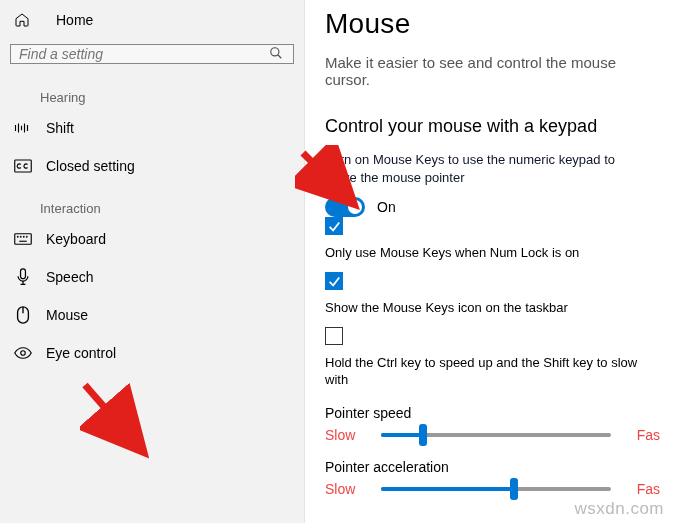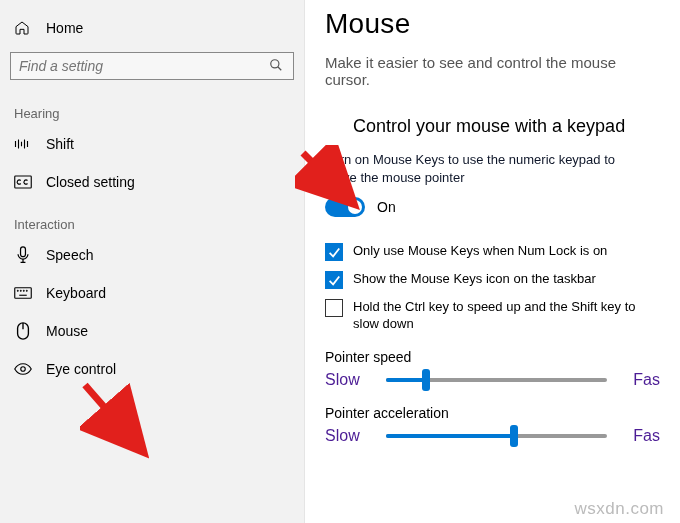--- a/index.html
+++ b/index.html
@@ -18,33 +18,33 @@
     width: 305px;
     background: #f2f2f2;
     border-right: 1px solid #e5e5e5;
     padding: 0;
     display: flex;
     flex-direction: column;
   }
   .home-row {
     display: flex;
     align-items: flex-start;
-    gap: 16px;
-    padding: 20px 16px 10px 14px;
+    gap: 26px;
+    padding: 12px 16px 10px 14px;
     font-size: 14px;
     cursor: pointer;
   }
   .home-row .icn { width: 16px; height: 16px; display:flex;align-items:center;justify-content:center; }
   .search-wrap { padding: 6px 10px 10px 10px; }
   .search-box {
     display: flex;
     align-items: center;
     border: 1px solid #888;
     background: #f7f7f7;
-    height: 28px;
+    height: 20px;
     padding: 0 8px;
   }
   .search-box input {
     flex: 1;
     border: none;
     background: transparent;
     font-size: 14px;
     font-style: italic;
     color: #666;
     outline: none;
@@ -53,61 +53,62 @@
   .section-title {
     font-weight: 600;
     font-size: 15px;
     padding: 8px 14px 14px;
     color: #000;
   }
   .group-label {
     font-size: 13px;
     color: #666;
     padding: 16px 14px 4px;
+    margin-left: 26px;
   }
   .nav-item {
     display: flex;
     align-items: center;
     gap: 14px;
     padding: 10px 14px;
     font-size: 14px;
     cursor: pointer;
     color: #000;
   }
   .nav-item .icn { width:18px; height:18px; display:flex;align-items:center;justify-content:center; color:#000;}
   .main {
     flex: 1;
     padding: 8px 20px 0 20px;
     overflow: hidden;
   }
   .page-title { font-size: 28px; font-weight: 400; margin-bottom: 14px; letter-spacing:0.3px;}
   .page-sub { font-size: 15px; color: #555; margin-bottom: 28px; }
-  .section-h { font-size: 18px; font-weight: 400; margin-bottom: 14px; margin-left: 28px; }
+  .section-h { font-size: 18px; font-weight: 400; margin-bottom: 14px; }
   .toggle-desc { font-size: 13px; color: #0f172a; margin-bottom: 10px; line-height:1.4; max-width:310px;}
-  .toggle-row { display:flex; align-items:center; gap:12px; margin-bottom:26px;}
+  .toggle-row { display:flex; align-items:center; gap:12px; margin-bottom:0;}
   .toggle {
     width: 40px; height: 20px; border-radius: 10px;
     background: #0078d4; position: relative; cursor: pointer;
   }
   .toggle::after {
     content:""; position:absolute; right:3px; top:3px;
     width:14px;height:14px;border-radius:50%;background:#fff;
   }
   .toggle-label { font-size:14px; }
-  .check-row { display:flex; align-items:flex-start; gap:10px; margin-bottom:10px; font-size:13px; line-height:1.3; max-width:320px;}
+  .check-row { display:flex; align-items:flex-start; gap:10px; margin-bottom:10px; font-size:13px; line-height:1.3; max-width:320px;flex-direction:column;}
   .checkbox {
     width:18px; height:18px; border:1px solid #333; flex:0 0 18px;
     display:flex;align-items:center;justify-content:center;
     margin-top:0px;
   }
   .checkbox.checked { background:#0078d4; border-color:#0078d4; }
   .checkbox.checked svg { stroke:#fff; }
   .slider-block { margin-top:16px; }
   .slider-label { font-size:14px; margin-bottom:6px;margin-top:16px; }
-  .slider-row { display:flex; align-items:center; gap:26px; font-size:16px; color:#4c1d95;}
+  .slider-row { display:flex; align-items:center; gap:26px; font-size:14px; color:#ef4444;}
   .slider {
     flex:1; height:4px; background:#999; position:relative; border-radius:2px;
   }
   .slider .thumb {
     position:absolute; top:50%; transform:translate(-50%,-50%);
     width:8px; height:22px; background:#0078d4; border-radius:3px;
   }
   .slider .fill {
     position:absolute; left:0; top:0; bottom:0; background:#0078d4; border-radius:2px;
   }
@@ -169,46 +170,46 @@
             <path d="M18 7a3 3 0 0 0-4 0 3 3 0 0 0 0 4 3 3 0 0 0 4 0"></path>
           </svg>
       </span>
       <span>Closed setting</span>
     </div>
 
     <div class="group-label">Interaction</div>
 
     <div class="nav-item">
       <span class="icn">
-        <svg width="14" height="18" viewBox="0 0 16 22" fill="none" stroke="#000" stroke-width="1.5">
-            <rect x="5" y="1" width="6" height="12" rx="3"></rect>
-            <path d="M2 10a6 6 0 0 0 12 0"></path>
-            <line x1="8" y1="16" x2="8" y2="20"></line>
-            <line x1="5" y1="20" x2="11" y2="20"></line>
-          </svg>
-      </span>
-      <span>Speech</span>
-    </div>
-
-    <div class="nav-item">
-      <span class="icn">
         <svg width="18" height="14" viewBox="0 0 24 16" fill="none" stroke="#000" stroke-width="1.5">
             <rect x="1" y="1" width="22" height="14" rx="1"></rect>
             <circle cx="5" cy="5" r="0.5"></circle>
             <circle cx="9" cy="5" r="0.5"></circle>
             <circle cx="13" cy="5" r="0.5"></circle>
             <circle cx="17" cy="5" r="0.5"></circle>
             <line x1="7" y1="11" x2="17" y2="11"></line>
           </svg>
       </span>
       <span>Keyboard</span>
     </div>
 
     <div class="nav-item">
       <span class="icn">
+        <svg width="14" height="18" viewBox="0 0 16 22" fill="none" stroke="#000" stroke-width="1.5">
+            <rect x="5" y="1" width="6" height="12" rx="3"></rect>
+            <path d="M2 10a6 6 0 0 0 12 0"></path>
+            <line x1="8" y1="16" x2="8" y2="20"></line>
+            <line x1="5" y1="20" x2="11" y2="20"></line>
+          </svg>
+      </span>
+      <span>Speech</span>
+    </div>
+
+    <div class="nav-item">
+      <span class="icn">
         <svg width="14" height="18" viewBox="0 0 14 20" fill="none" stroke="#000" stroke-width="1.5">
             <rect x="1" y="1" width="12" height="18" rx="6"></rect>
             <line x1="7" y1="1" x2="7" y2="8"></line>
           </svg>
       </span>
       <span>Mouse</span>
     </div>
 
     <div class="nav-item">
       <span class="icn">
@@ -247,21 +248,21 @@
       <div class="checkbox checked">
         <svg width="14" height="14" viewBox="0 0 16 16" fill="none" stroke-width="2">
             <polyline points="3,9 7,13 14,4"></polyline>
           </svg>
       </div>
       <span>Show the Mouse Keys icon on the taskbar</span>
     </div>
 
     <div class="check-row">
       <div class="checkbox"></div>
-      <span>Hold the Ctrl key to speed up and the Shift key to slow down</span>
+      <span>Hold the Ctrl key to speed up and the Shift key to slow with</span>
     </div>
 
     <div class="slider-block">
       <div class="slider-label">Pointer speed</div>
       <div class="slider-row">
         <span>Slow</span>
         <div class="slider">
           <div class="fill" style="width:18%"></div>
           <div class="thumb" style="left:18%"></div>
         </div>

